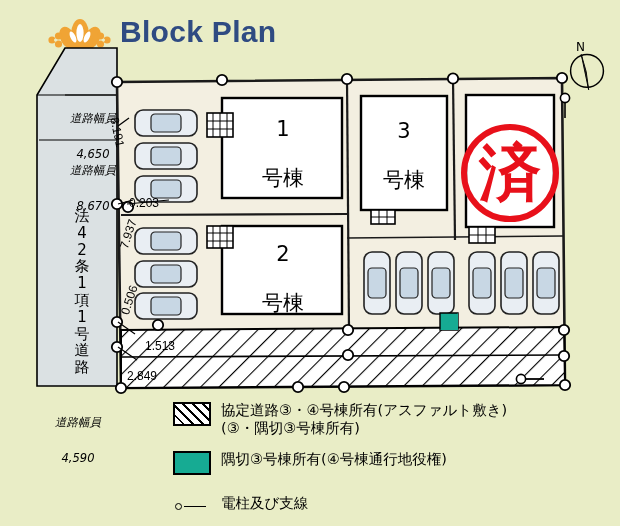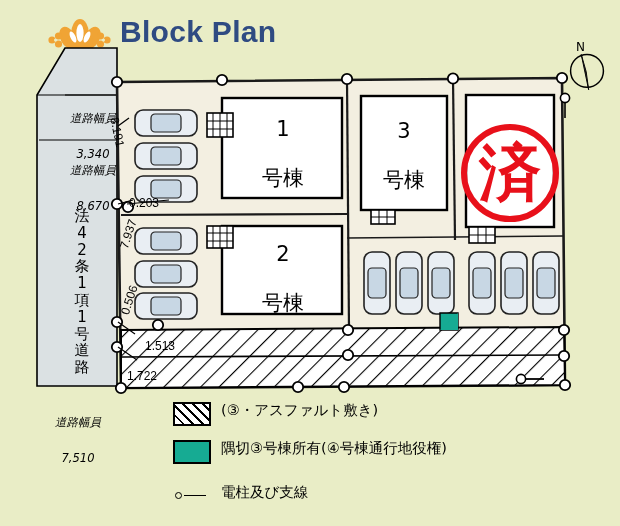--- a/index.html
+++ b/index.html
@@ -268,31 +268,31 @@
       <line x1="101" y1="126" x2="112" y2="118"></line>
       <line x1="101" y1="204" x2="116" y2="200"></line>
       <line x1="101" y1="322" x2="118" y2="334"></line>
       <line x1="101" y1="347" x2="120" y2="360"></line>
       <line x1="110" y1="204" x2="152" y2="200"></line>
     </g>
   </svg>
 
   <div class="mlabel roadw jp" style="left:45px;top:88px;width:62px;">
     <b>道路幅員</b>
-    <b>3,340</b>
+    <b>4,650</b>
   </div>
 
   <div class="mlabel roadw jp" style="left:44px;top:140px;width:64px;">
     <b>道路幅員</b>
     <b>8,670</b>
   </div>
 
   <div class="mlabel roadw jp" style="left:26px;top:392px;width:70px;">
     <b>道路幅員</b>
-    <b>7,510</b>
+    <b>4,590</b>
   </div>
 
   <div class="vertical-road jp">
     <span>法</span>
       <span>4</span>
       <span>2</span>
       <span>条</span>
       <span>1</span>
     <span>項</span>
       <span>1</span>
@@ -321,37 +321,38 @@
   <div class="dim dim-rot" style="left:104px;top:116px;transform:rotate(78deg);">8.191</div>
 
   <div class="dim" style="left:112px;top:196px;">0.203</div>
 
   <div class="dim dim-rot" style="left:100px;top:246px;transform:rotate(-72deg);">7.937</div>
 
   <div class="dim dim-rot" style="left:101px;top:312px;transform:rotate(-72deg);">0.506</div>
 
   <div class="dim" style="left:108px;top:339px;margin-left:20px;">1.513</div>
 
-  <div class="dim" style="left:110px;top:369px;">1.722</div>
+  <div class="dim" style="left:110px;top:369px;">2.849</div>
 
   <div class="compass">
     <span class="n jp">N</span>
     <svg viewBox="0 0 44 56" style="position:absolute;left:0;top:10px;width:44px;height:46px;">
       <circle cx="22" cy="23" r="20" fill="none" stroke="#000" stroke-width="1.8"></circle>
       <polygon points="15,3 24,46 21,24" fill="#ffffff" stroke="#000" stroke-width="1.2"></polygon>
       <polygon points="15,3 21,24 24,46" fill="#111"></polygon>
     </svg>
   </div>
 
   <div class="legend">
 
     <div class="lrow">
       <div class="lsw hatch"></div>
       <div class="ltext jp">
-        <small>(③・アスファルト敷き)</small>
+        <small>協定道路③・④号棟所有(アスファルト敷き)</small>
+        <small>(③・隅切③号棟所有)</small>
       </div>
     </div>
 
     <div class="lrow" style="margin-top:14px;">
       <div class="lsw teal"></div>
       <div class="ltext jp">
         <small>隅切③号棟所有(④号棟通行地役権)</small>
       </div>
     </div>
 

